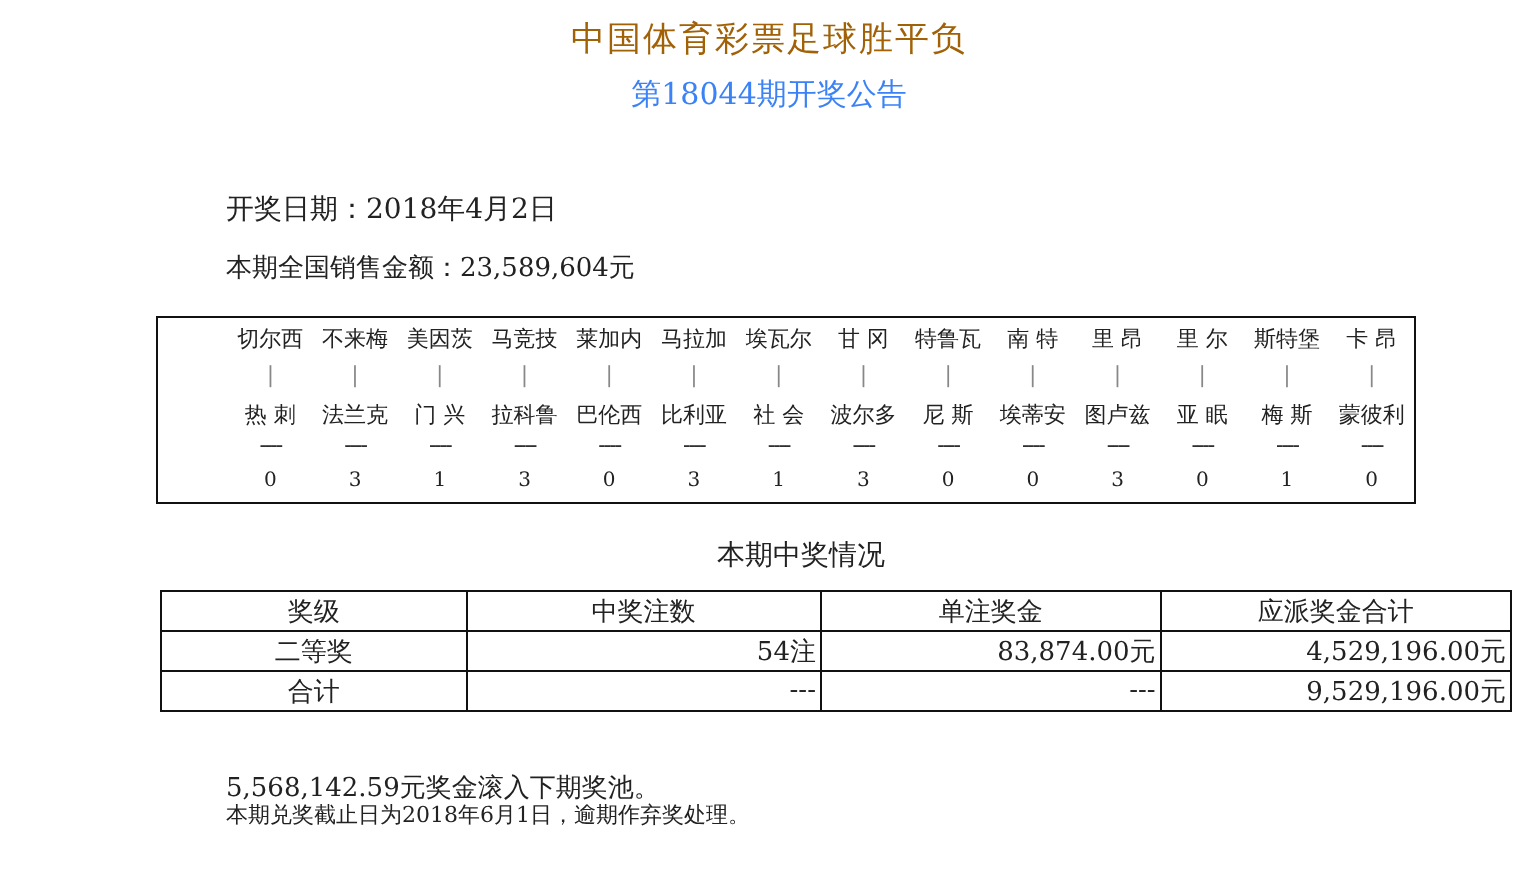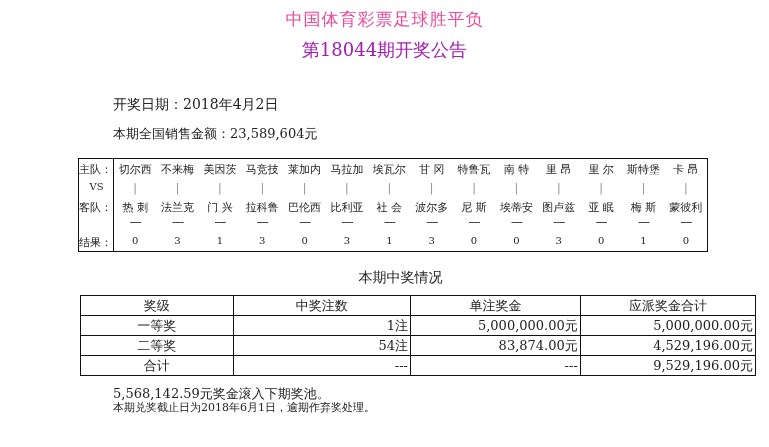--- a/index.html
+++ b/index.html
@@ -2,22 +2,22 @@
 <html><head>
 <meta charset="utf-8">
 <style>
   html, body { margin: 0; padding: 0; }
   body {
     width: 769px; height: 447px; background: #ffffff; position: relative;
     font-family: "DejaVu Serif", "Liberation Serif", serif; color: #222;
     overflow: hidden;
   }
   .abs { position: absolute; }
-  .title { left: 0; width: 769px; top: 8px; text-align: center; font-size: 17px; letter-spacing: 1px; color: #ec4899; }
-  .subtitle { left: 0; width: 769px; top: 38px; text-align: center; font-size: 18px; color: #a21caf; }
+  .title { left: 0; width: 769px; top: 8px; text-align: center; font-size: 17px; letter-spacing: 1px; color: #a16207; }
+  .subtitle { left: 0; width: 769px; top: 38px; text-align: center; font-size: 15px; color: #3b82f6; }
   .line1 { left: 113px; top: 96px; font-size: 14px; }
   .line2 { left: 113px; top: 125px; font-size: 13px; }
 
   .match-table { left: 78px; top: 158px; width: 630px; height: 94px; border: 1.5px solid #111; box-sizing: border-box; }
   .match-labels { position: absolute; left: 0; top: 0; width: 35px; height: 100%; border-right: 1.5px solid #111; box-sizing: border-box; font-size: 11px; }
   .match-labels div { position: absolute; left: 0; width: 35px; text-align: left; }
   .match-cols { position: absolute; left: 35px; top: 0; right: 0; height: 100%; display: flex; }
   .match-col { flex: 1; position: relative; font-size: 11px; text-align: center; }
   .match-col div { position: absolute; left: 0; right: 0; }
   .r-home { top: 3px; }
@@ -37,26 +37,20 @@
 </style>
 </head>
 <body>
 
 <div class="abs title">中国体育彩票足球胜平负</div>
 <div class="abs subtitle">第18044期开奖公告</div>
 <div class="abs line1">开奖日期：2018年4月2日</div>
 <div class="abs line2">本期全国销售金额：23,589,604元</div>
 
 <div class="abs match-table">
-  <div class="match-labels">
-    <div style="top:3px">主队：</div>
-    <div style="top:22px;text-align:center;font-size:10px">VS</div>
-    <div style="top:41px">客队：</div>
-    <div style="top:76px">结果：</div>
-  </div>
   <div class="match-cols" id="match-cols">
       <div class="match-col">
         <div class="r-home">切尔西</div>
         <div class="r-vs">|</div>
         <div class="r-away">热 刺</div>
         <div class="r-dash">----</div>
         <div class="r-res">0</div>
       </div>
       <div class="match-col">
         <div class="r-home">不来梅</div>
@@ -161,26 +155,20 @@
       <col style="width:163px">
     </colgroup>
   <tbody>
       <tr>
     <th>奖级</th>
     <th>中奖注数</th>
     <th>单注奖金</th>
     <th>应派奖金合计</th>
   </tr>
   <tr>
-    <td class="c">一等奖</td>
-    <td class="r">1注</td>
-    <td class="r">5,000,000.00元</td>
-    <td class="r">5,000,000.00元</td>
-  </tr>
-  <tr>
     <td class="c">二等奖</td>
     <td class="r">54注</td>
     <td class="r">83,874.00元</td>
     <td class="r">4,529,196.00元</td>
   </tr>
   <tr>
     <td class="c">合计</td>
     <td class="r">---</td>
     <td class="r">---</td>
     <td class="r">9,529,196.00元</td>

